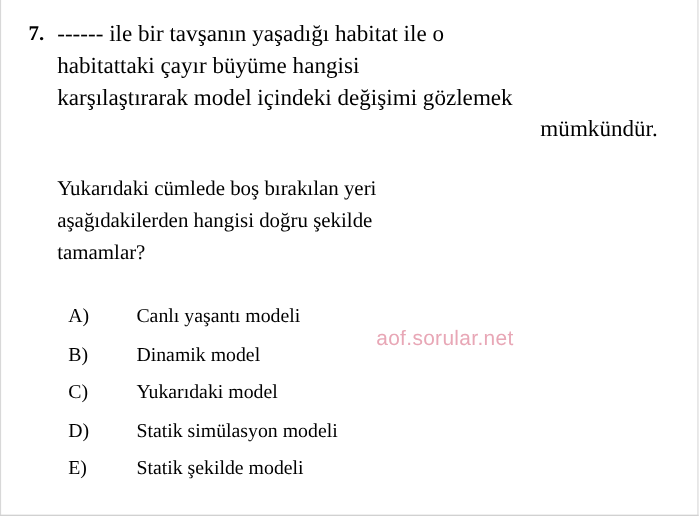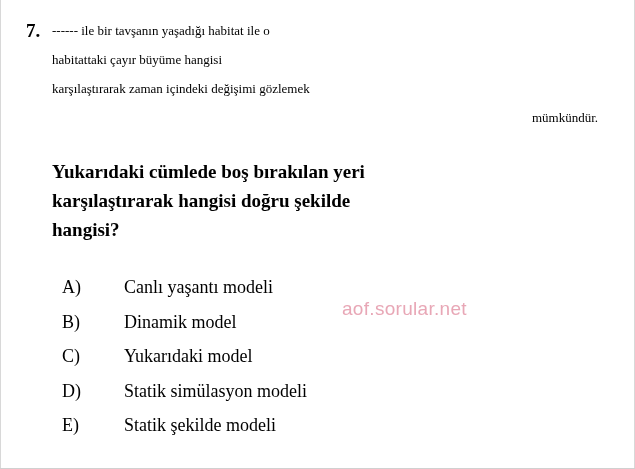--- a/index.html
+++ b/index.html
@@ -81,38 +81,38 @@
     font-size: 19px;
     line-height: 29px;
     width: 30px;
     flex: 0 0 30px;
     text-align: left;
     padding-left: 4px;
     box-sizing: border-box;
   }
   .stem-text {
     flex: 1 1 auto;
-    font-size: 13px;
+    font-size: 21px;
     line-height: 29px;
     text-align: justify;
     text-justify: inter-word;
     padding-right: 12px;
   }
   .stem-text .lastline {
     text-align: right;
   }
 
   
   .instruction {
     margin-top: 25px;
     margin-left: 30px;
     width: 528px;
     font-size: 19px;
     line-height: 29px;
-    font-weight: bold;
+    font-weight: normal;
     text-align: justify;
     text-justify: inter-word;
   }
   .instruction .lastline {
     text-align: left;
   }
 
   
   .options {
     margin-top: 26px;
@@ -141,29 +141,29 @@
 <div class="side-watermark">aof.sorular.net</div>
 <div class="center-watermark">aof.sorular.net</div>
 
 <div class="content">
 
   <div class="stem-row">
     <div class="q-number">7.</div>
     <div class="stem-text">
       <div>------ ile bir tavşanın yaşadığı habitat ile o</div>
       <div>habitattaki çayır büyüme hangisi</div>
-      <div>karşılaştırarak zaman içindeki değişimi gözlemek</div>
+      <div>karşılaştırarak model içindeki değişimi gözlemek</div>
       <div class="lastline">mümkündür.</div>
     </div>
   </div>
 
   <div class="instruction">
     <div>Yukarıdaki cümlede boş bırakılan yeri</div>
-    <div>karşılaştırarak hangisi doğru şekilde</div>
-    <div class="lastline">hangisi?</div>
+    <div>aşağıdakilerden hangisi doğru şekilde</div>
+    <div class="lastline">tamamlar?</div>
   </div>
 
   <div class="options">
     <div class="option">
       <span class="opt-letter">A)</span>
       <span class="opt-text">Canlı yaşantı modeli</span>
     </div>
     <div class="option">
       <span class="opt-letter">B)</span>
       <span class="opt-text">Dinamik model</span>

